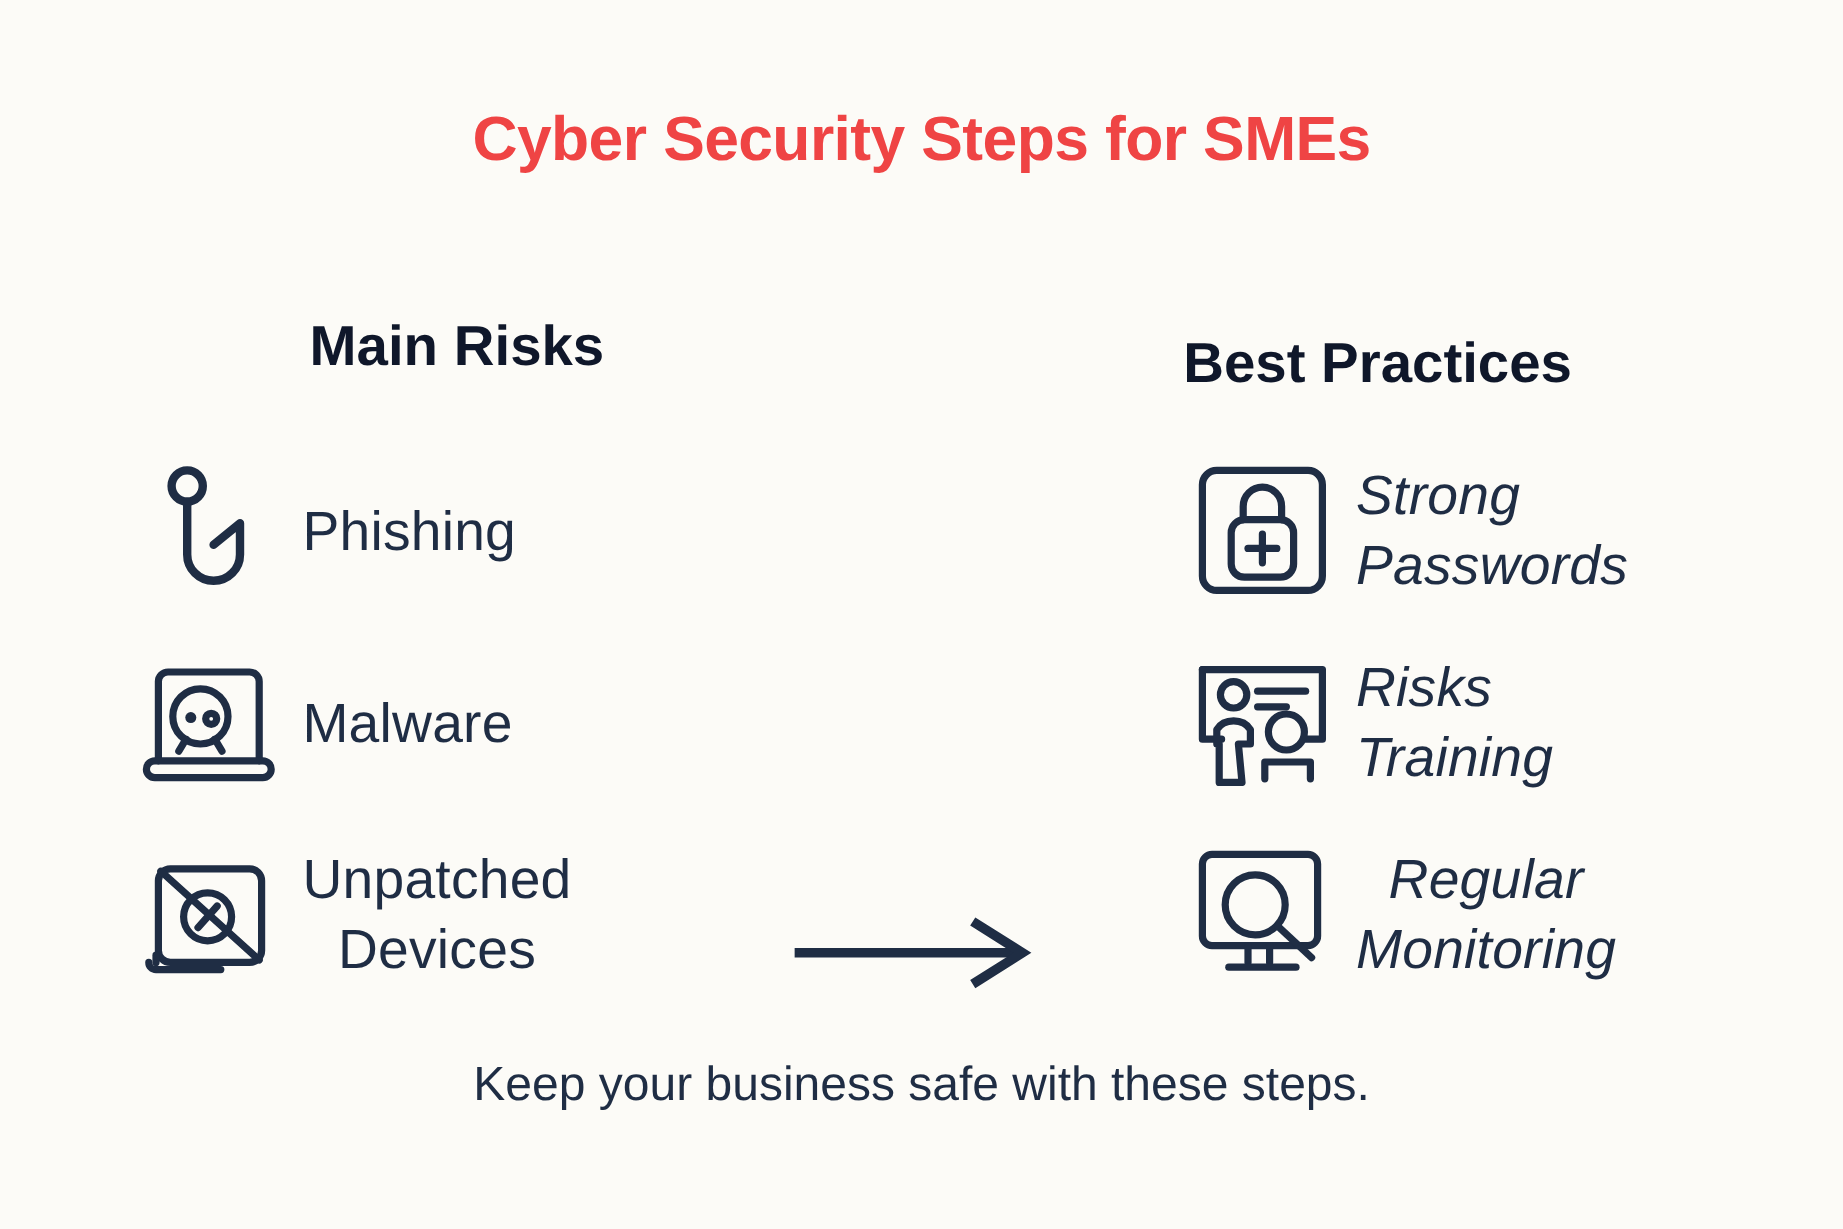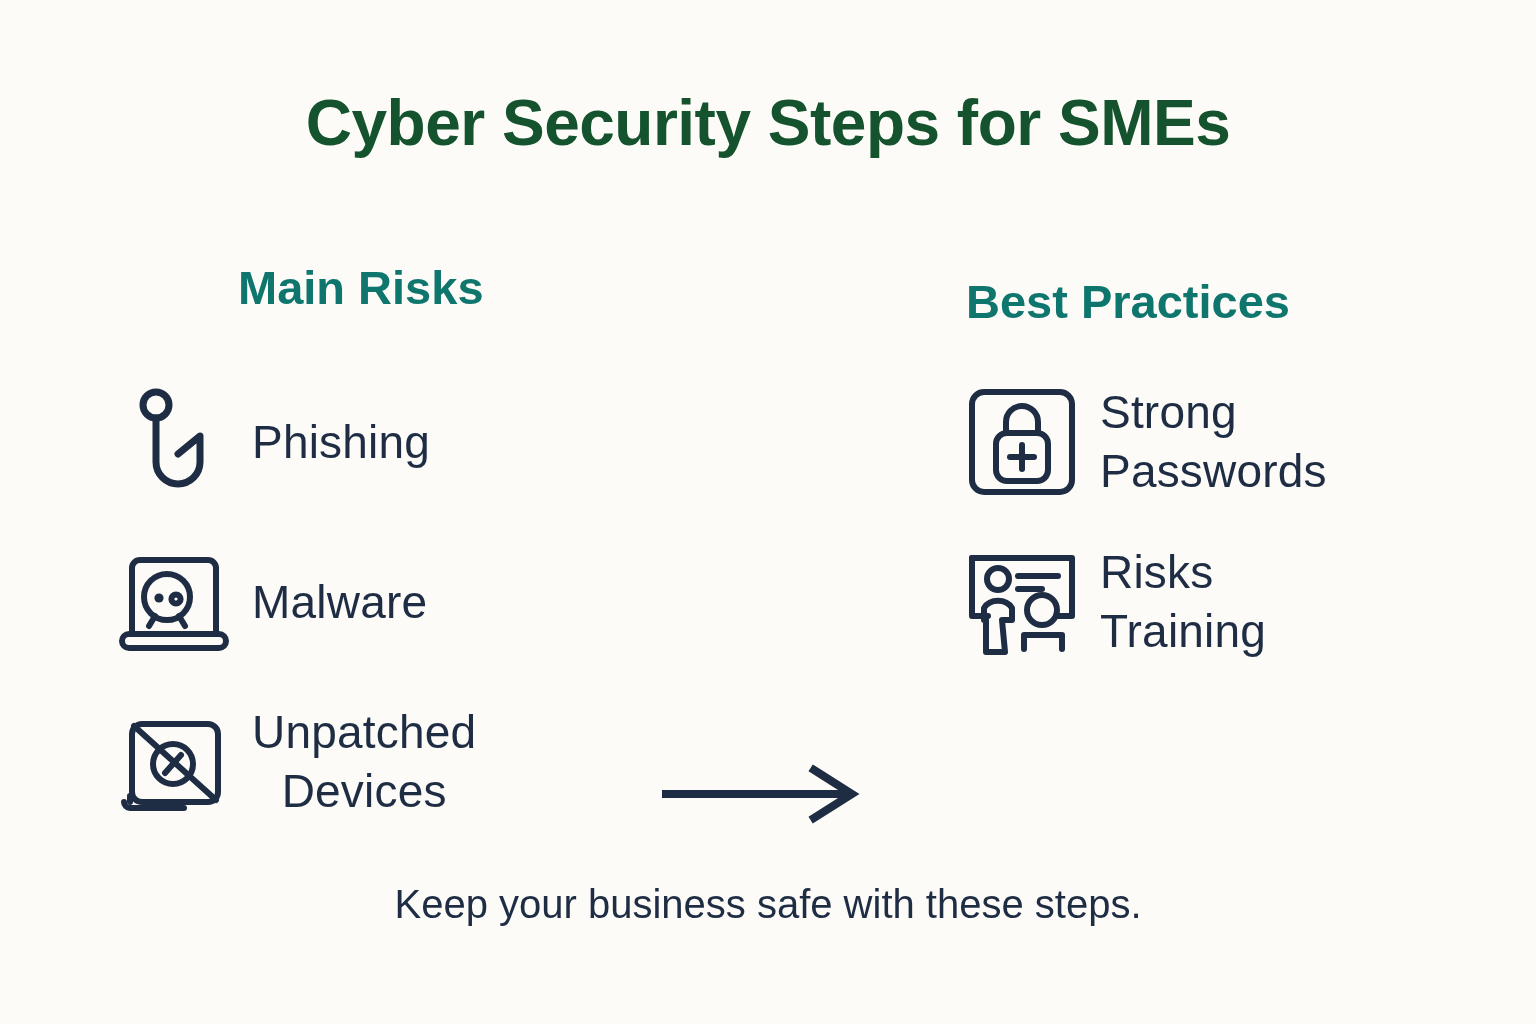--- a/index.html
+++ b/index.html
@@ -22,35 +22,36 @@
     height: 1024px;
   }
 
   
   .title {
     position: absolute;
     top: 88px;
     left: 0;
     width: 1536px;
     text-align: center;
-    font-size: 64px;
+    font-size: 52px;
     font-weight: 700;
     letter-spacing: -0.5px;
-    color: #14532d;
+    color: #ef4444;
     line-height: 1.1;
   }
 
   
   .col-header {
     position: absolute;
     font-size: 47px;
     font-weight: 600;
-    color: #0f766e;
+    color: #0f172a;
     line-height: 1.1;
     white-space: nowrap;
+    margin-left: 20px;
   }
   #hdr-risks  { top: 262px; left: 238px; }
   #hdr-best   { top: 276px; left: 966px; }
 
   
   .row {
     position: absolute;
     left: 0;
     width: 1396px;
     height: 160px;
@@ -60,21 +61,21 @@
   #row-2 { top: 682px; text-align: center; }
 
   .risk-side, .practice-side {
     position: absolute;
     display: flex;
     align-items: center;
     gap: 22px;
     height: 160px;
   }
   .risk-side     { left: 118px; }
-  .practice-side { left: 966px; }
+  .practice-side { left: 996px; font-style: italic; }
 
   .icon-box {
     width: 112px;
     height: 112px;
     flex: 0 0 112px;
     display: flex;
     align-items: center;
     justify-content: center;
   }
   .icon-box svg { display: block; }
@@ -199,17 +200,31 @@
           <circle cx="55" cy="58" r="20"></circle>
           <line x1="47" y1="67" x2="63" y2="49"></line>
           <path d="M6 96 a6 6 0 0 0 6 6 L66 102"></path>
           <line x1="12" y1="90" x2="12" y2="96"></line>
         </svg>
       </span>
       <span class="item-label">Unpatched
 Devices</span>
     </div>
 
+    <div class="practice-side">
+      <span class="icon-box">
+        <svg width="112" height="112" viewBox="0 0 112 112" fill="none" stroke="#1F2D44" stroke-width="6" stroke-linecap="round" stroke-linejoin="round">
+          <path d="M6 14 a8 8 0 0 1 8-8 L94 6 a8 8 0 0 1 8 8 L102 74 a8 8 0 0 1 -8 8 L14 82 a8 8 0 0 1 -8 -8 Z"></path>
+          <line x1="44" y1="82" x2="44" y2="96"></line>
+          <line x1="62" y1="82" x2="62" y2="96"></line>
+          <line x1="28" y1="100" x2="84" y2="100"></line>
+          <circle cx="50" cy="48" r="25"></circle>
+          <line x1="69" y1="66" x2="97" y2="92"></line>
+        </svg>
+      </span>
+      <span class="item-label">Regular
+Monitoring</span>
+    </div>
   </div>
 
   <div class="footer">Keep your business safe with these steps.</div>
 
 </div>
 
 </body></html>

